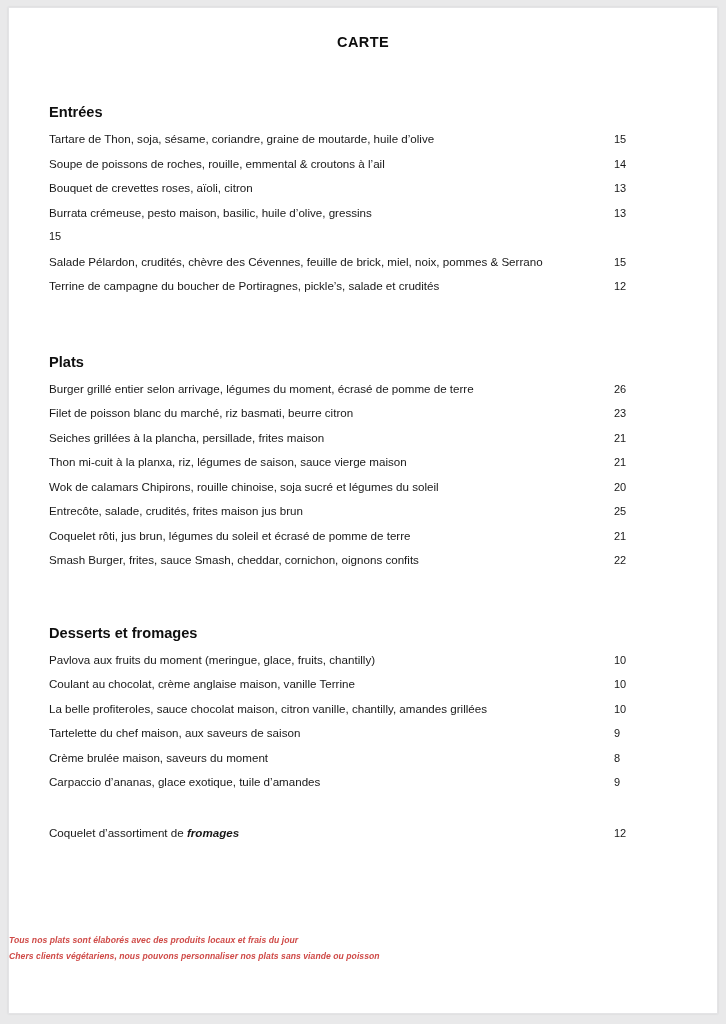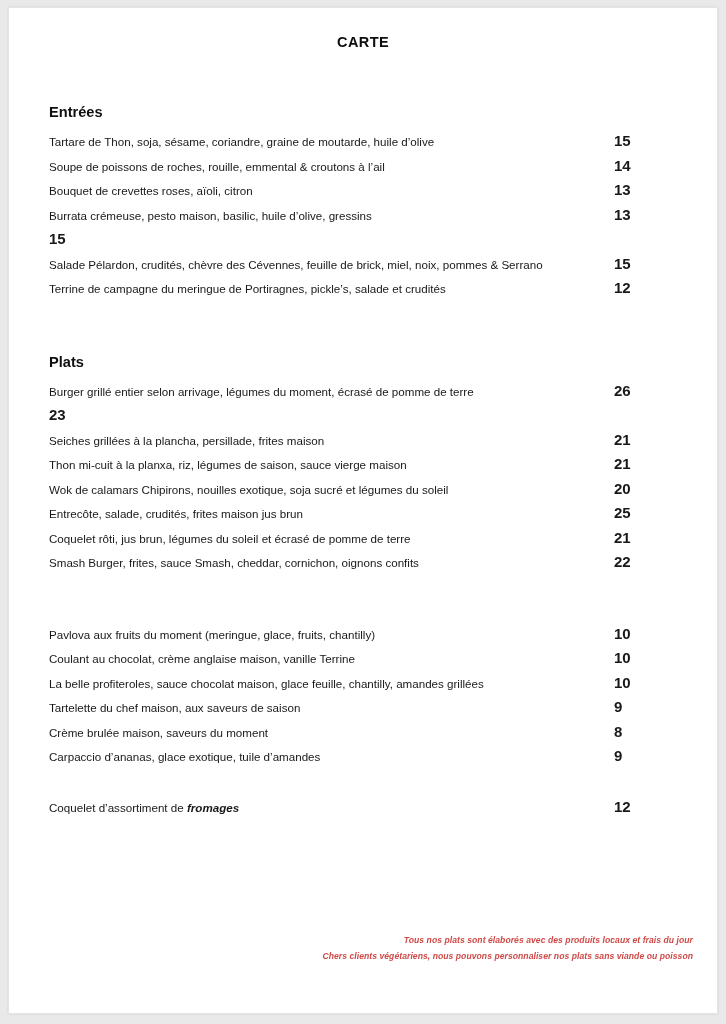--- a/index.html
+++ b/index.html
@@ -83,32 +83,31 @@
     color: #181818;
     line-height: 1.15;
     white-space: nowrap;
   }
   .item-name b { font-weight: bold; font-style: italic; }
 
   .item-price {
     flex: 0 0 auto;
     width: 40px;
     text-align: left;
-    font-size: 15px;
+    font-size: 11px;
     color: #181818;
     line-height: 1.15;
-    font-weight: bold;
   }
 
   .footer {
     position: absolute;
     left: 0;
     top: 925px;
     width: 684px;
-    text-align: right;
+    text-align: left;
   }
   .footer-line {
     font-size: 8.6px;
     font-style: italic;
     font-weight: bold;
     color: #cf4a47;
     line-height: 15.5px;
     letter-spacing: 0.05px;
   }
 </style>
@@ -141,75 +140,77 @@
           <span class="item-price">13</span>
         </div>
         <div class="item-row">
           <span class="item-price">15</span>
         </div>
         <div class="item-row">
           <span class="item-name">Salade Pélardon, crudités, chèvre des Cévennes, feuille de brick, miel, noix, pommes &amp; Serrano</span>
           <span class="item-price">15</span>
         </div>
         <div class="item-row">
-          <span class="item-name">Terrine de campagne du meringue de Portiragnes, pickle’s, salade et crudités</span>
+          <span class="item-name">Terrine de campagne du boucher de Portiragnes, pickle’s, salade et crudités</span>
           <span class="item-price">12</span>
         </div>
       </div>
 
       <div class="section-gap-1"></div>
 
       <div class="section">
         <div class="section-heading">Plats</div>
         <div class="item-row">
           <span class="item-name">Burger grillé entier selon arrivage, légumes du moment, écrasé de pomme de terre</span>
           <span class="item-price">26</span>
         </div>
         <div class="item-row">
+          <span class="item-name">Filet de poisson blanc du marché, riz basmati, beurre citron</span>
           <span class="item-price">23</span>
         </div>
         <div class="item-row">
           <span class="item-name">Seiches grillées à la plancha, persillade, frites maison</span>
           <span class="item-price">21</span>
         </div>
         <div class="item-row">
           <span class="item-name">Thon mi-cuit à la planxa, riz, légumes de saison, sauce vierge maison</span>
           <span class="item-price">21</span>
         </div>
         <div class="item-row">
-          <span class="item-name">Wok de calamars Chipirons, nouilles exotique, soja sucré et légumes du soleil</span>
+          <span class="item-name">Wok de calamars Chipirons, rouille chinoise, soja sucré et légumes du soleil</span>
           <span class="item-price">20</span>
         </div>
         <div class="item-row">
           <span class="item-name">Entrecôte, salade, crudités, frites maison jus brun</span>
           <span class="item-price">25</span>
         </div>
         <div class="item-row">
           <span class="item-name">Coquelet rôti, jus brun, légumes du soleil et écrasé de pomme de terre</span>
           <span class="item-price">21</span>
         </div>
         <div class="item-row">
           <span class="item-name">Smash Burger, frites, sauce Smash, cheddar, cornichon, oignons confits</span>
           <span class="item-price">22</span>
         </div>
       </div>
 
       <div class="section-gap-2"></div>
 
       <div class="section">
+        <div class="section-heading">Desserts et fromages</div>
         <div class="item-row">
           <span class="item-name">Pavlova aux fruits du moment (meringue, glace, fruits, chantilly)</span>
           <span class="item-price">10</span>
         </div>
         <div class="item-row">
           <span class="item-name">Coulant au chocolat, crème anglaise maison, vanille Terrine</span>
           <span class="item-price">10</span>
         </div>
         <div class="item-row">
-          <span class="item-name">La belle profiteroles, sauce chocolat maison, glace feuille, chantilly, amandes grillées</span>
+          <span class="item-name">La belle profiteroles, sauce chocolat maison, citron vanille, chantilly, amandes grillées</span>
           <span class="item-price">10</span>
         </div>
         <div class="item-row">
           <span class="item-name">Tartelette du chef maison, aux saveurs de saison</span>
           <span class="item-price">9</span>
         </div>
         <div class="item-row">
           <span class="item-name">Crème brulée maison, saveurs du moment</span>
           <span class="item-price">8</span>
         </div>

